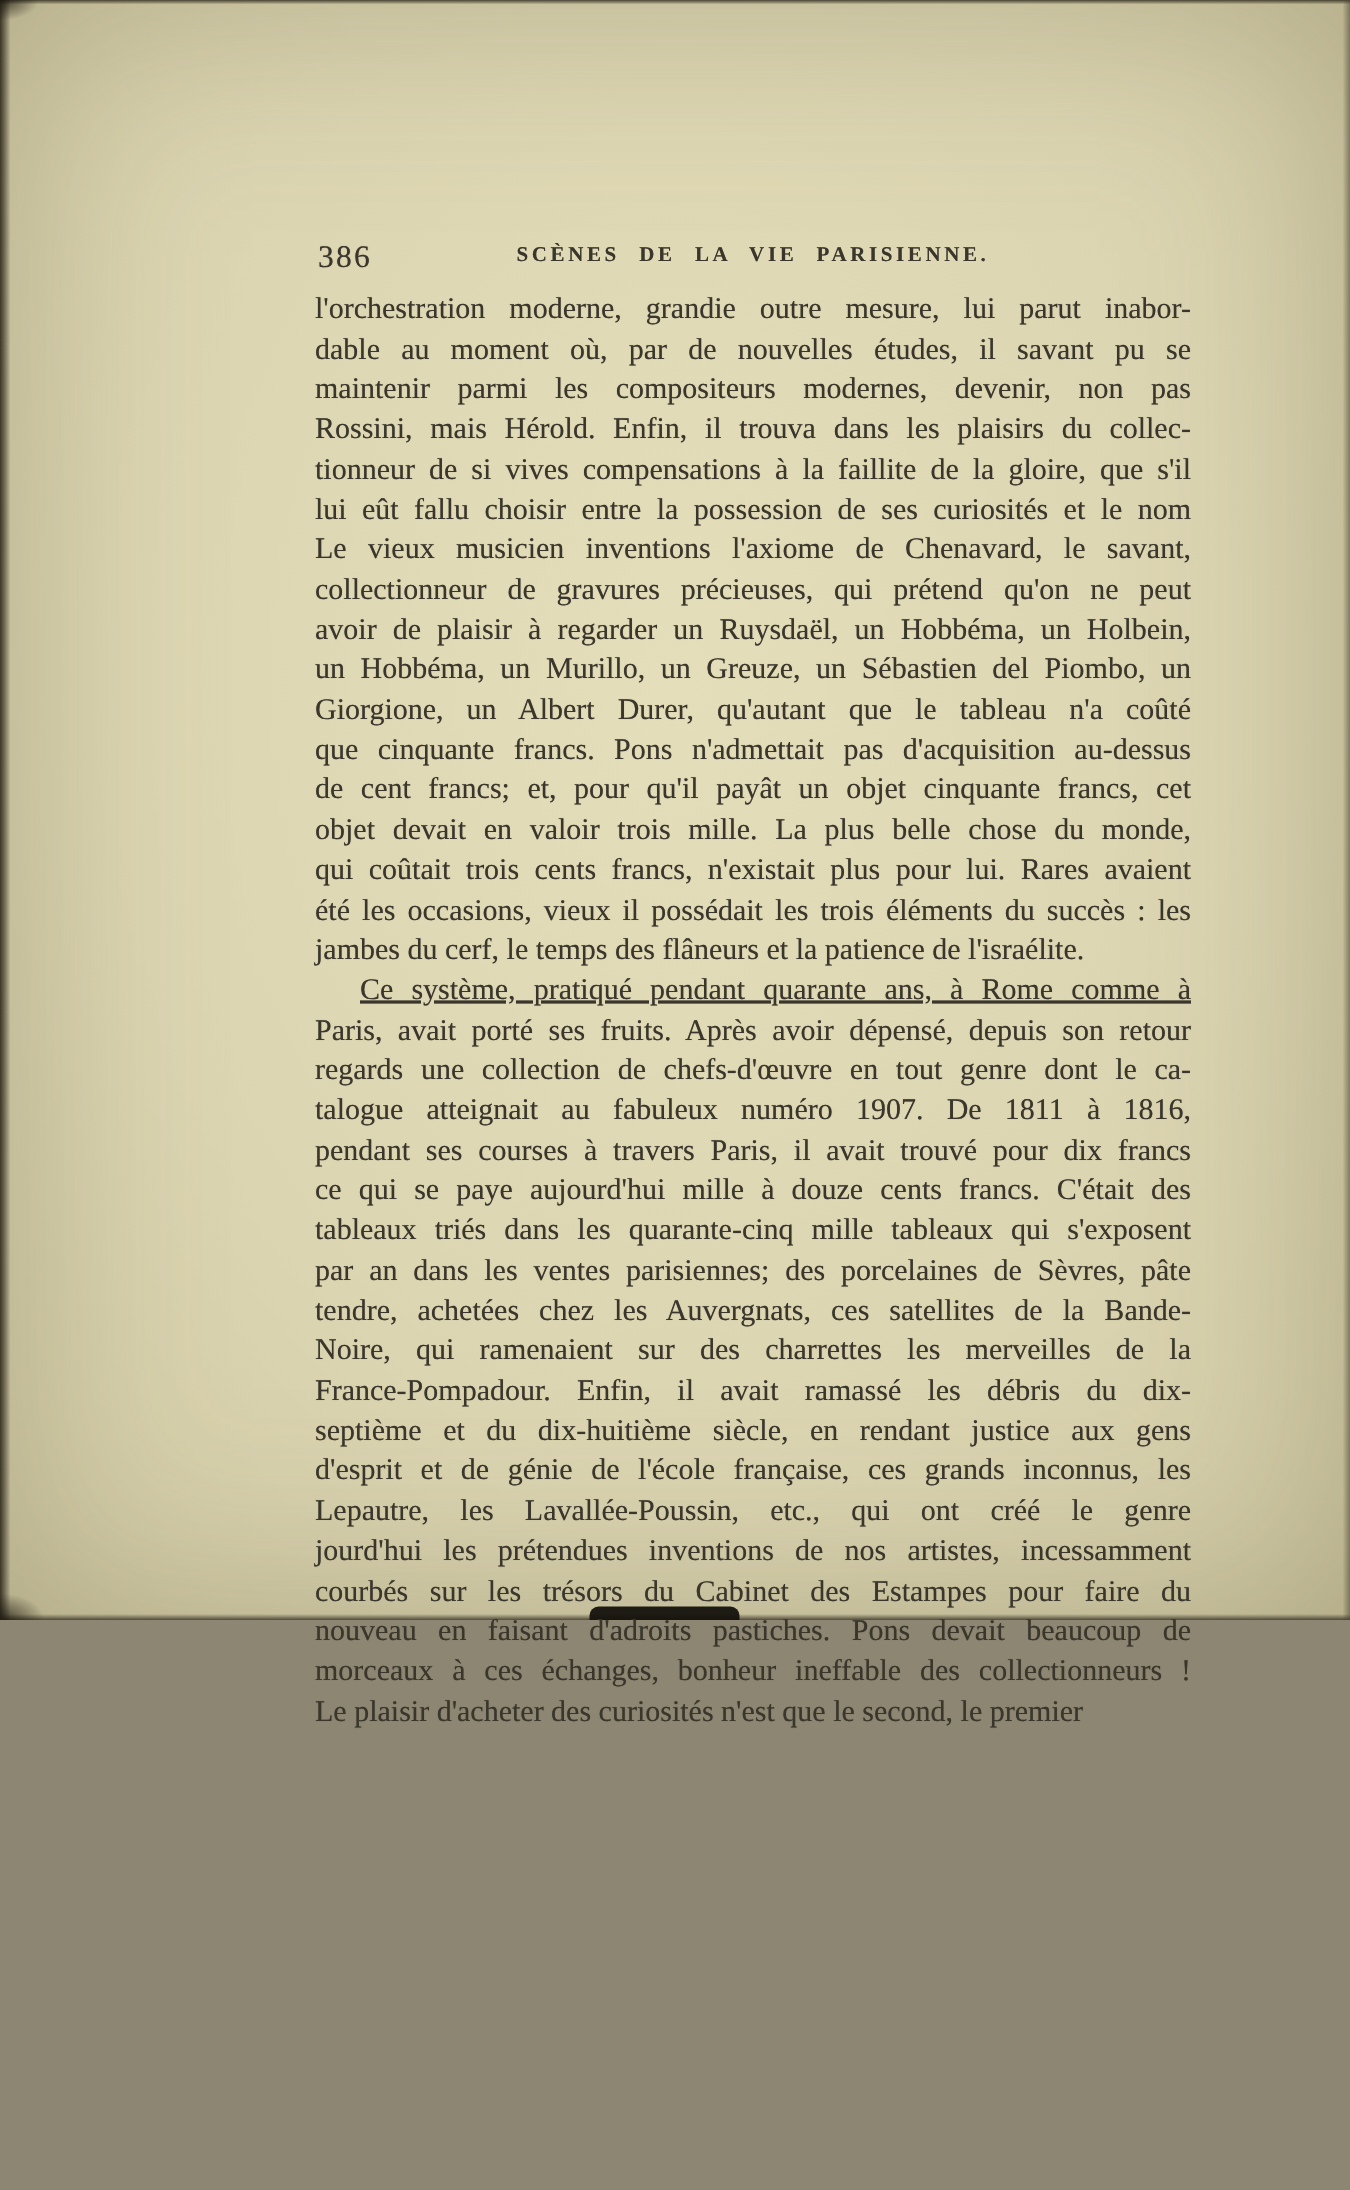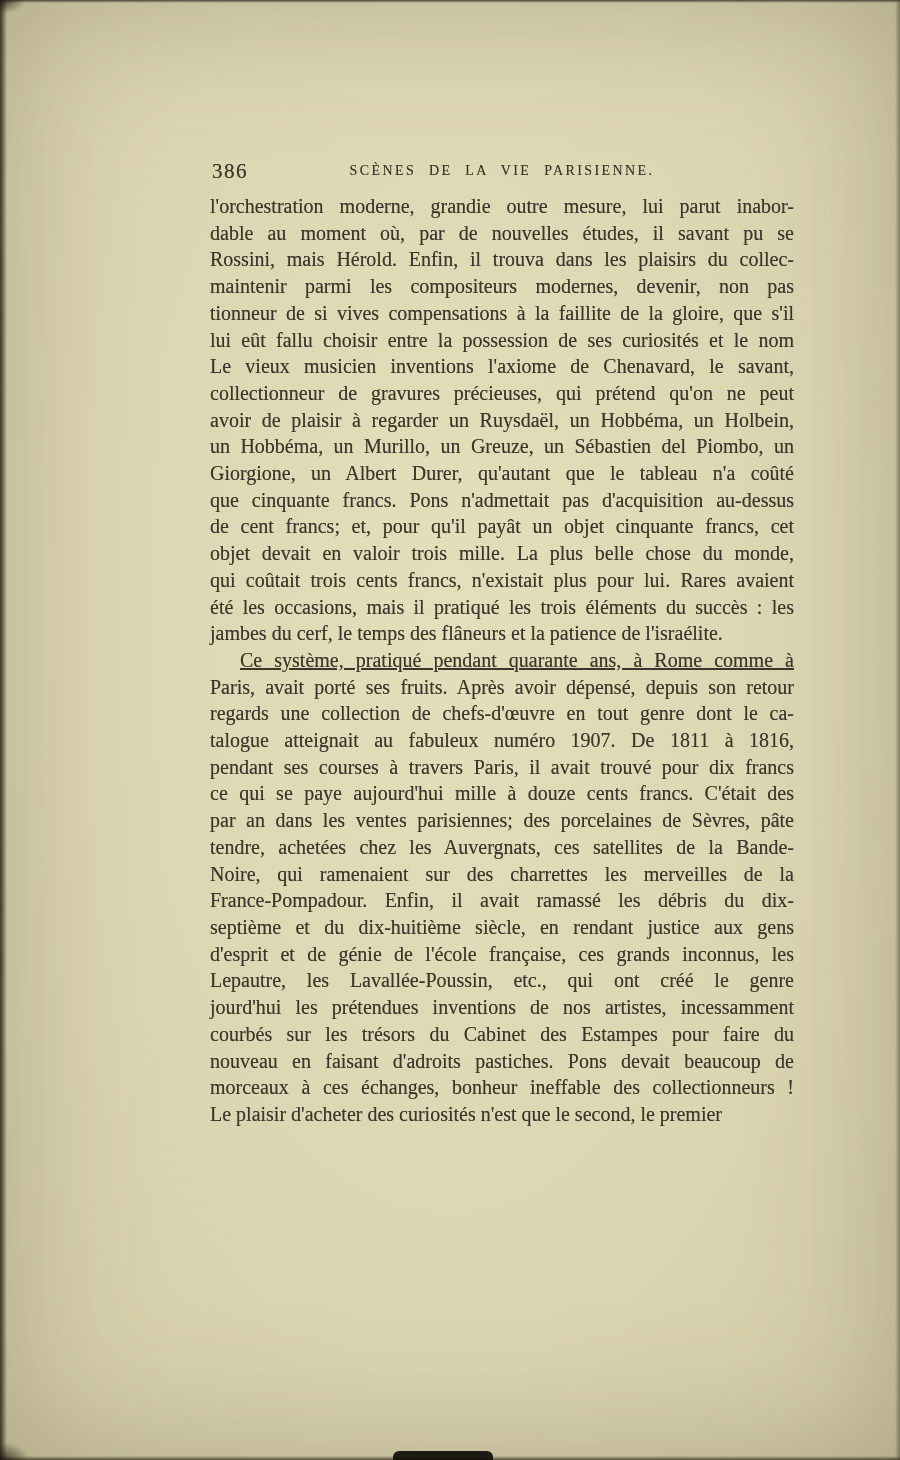--- a/index.html
+++ b/index.html
@@ -2,21 +2,21 @@
 <html style="--paper: #e5deba; --ink: #3a362c;"><head>
 <meta charset="utf-8">
 <style>
   html, body { margin: 0; padding: 0; }
   body {
     width: 900px; height: 1460px; overflow: hidden;
     background: #8d8672;
     font-family: "Liberation Serif", serif;
   }
   .scan {
-    position: relative; width: 900px; height: 1460px;
+    position: relative; width: 900px; height: 1080px;
     background: radial-gradient(ellipse at 50% 42%, var(--paper) 0%, #dcd5b2 58%, #d0c9a4 100%);
     box-shadow: inset 0 0 140px rgba(110, 100, 70, .35);
   }
   
   .edge { position: absolute; pointer-events: none; }
   .edge-left {
     left: 0; top: 0; width: 7px; height: 100%;
     background: linear-gradient(to right, #2c2819 0, #6b6450 45%, rgba(107,100,80,0) 100%);
     opacity: .9;
   }
@@ -50,21 +50,21 @@
     position: absolute; left: 210px; top: 160px; width: 584px; height: 26px;
     color: var(--ink);
   }
   .page-number {
     position: absolute; left: 2px; top: -1px;
     font-size: 21px; letter-spacing: 1.5px;
     text-shadow: 0 0 .5px rgba(58,54,44,.65);
   }
   .running-title {
     display: block; text-align: center;
-    font-size: 14px; font-weight: normal;
+    font-size: 14px; font-weight: bold;
     letter-spacing: 2.4px; word-spacing: 7px;
     padding-top: 3px;
     text-shadow: 0 0 .4px rgba(58,54,44,.5);
   }
 
   
   .text-block {
     position: absolute; left: 210px; top: 193px; width: 584px;
     font-size: 20px; line-height: 26.7px;
     color: var(--ink);
@@ -88,43 +88,44 @@
 
   <div class="header-row">
     <span class="page-number">386</span>
     <span class="running-title">SCÈNES DE LA VIE PARISIENNE.</span>
   </div>
 
   <div class="text-block">
       <div class="paragraph">
         <div class="line just">l'orchestration moderne, grandie outre mesure, lui parut inabor-</div>
         <div class="line just">dable au moment où, par de nouvelles études, il savant pu se</div>
+        <div class="line just">maintenir parmi les compositeurs modernes, devenir, non pas</div>
         <div class="line just">Rossini, mais Hérold. Enfin, il trouva dans les plaisirs du collec-</div>
-        <div class="line just">maintenir parmi les compositeurs modernes, devenir, non pas</div>
         <div class="line just">tionneur de si vives compensations à la faillite de la gloire, que s'il</div>
         <div class="line just">lui eût fallu choisir entre la possession de ses curiosités et le nom</div>
         <div class="line just">Le vieux musicien inventions l'axiome de Chenavard, le savant,</div>
         <div class="line just">collectionneur de gravures précieuses, qui prétend qu'on ne peut</div>
         <div class="line just">avoir de plaisir à regarder un Ruysdaël, un Hobbéma, un Holbein,</div>
         <div class="line just">un Hobbéma, un Murillo, un Greuze, un Sébastien del Piombo, un</div>
         <div class="line just">Giorgione, un Albert Durer, qu'autant que le tableau n'a coûté</div>
         <div class="line just">que cinquante francs. Pons n'admettait pas d'acquisition au-dessus</div>
         <div class="line just">de cent francs; et, pour qu'il payât un objet cinquante francs, cet</div>
         <div class="line just">objet devait en valoir trois mille. La plus belle chose du monde,</div>
         <div class="line just">qui coûtait trois cents francs, n'existait plus pour lui. Rares avaient</div>
-        <div class="line just">été les occasions, mais il pratiqué les trois éléments du succès : les</div>
+        <div class="line just">été les occasions, vieux il possédait les trois éléments du succès : les</div>
         <div class="line">jambes du cerf, le temps des flâneurs et la patience de l'israélite.</div>
       </div>
       <div class="paragraph">
         <div class="line just indent">Ce système, pratiqué pendant quarante ans, à Rome comme à</div>
         <div class="line just">Paris, avait porté ses fruits. Après avoir dépensé, depuis son retour</div>
         <div class="line just">regards une collection de chefs-d'œuvre en tout genre dont le ca-</div>
         <div class="line just">talogue atteignait au fabuleux numéro 1907. De 1811 à 1816,</div>
         <div class="line just">pendant ses courses à travers Paris, il avait trouvé pour dix francs</div>
         <div class="line just">ce qui se paye aujourd'hui mille à douze cents francs. C'était des</div>
+        <div class="line just">tableaux triés dans les quarante-cinq mille tableaux qui s'exposent</div>
         <div class="line just">par an dans les ventes parisiennes; des porcelaines de Sèvres, pâte</div>
         <div class="line just">tendre, achetées chez les Auvergnats, ces satellites de la Bande-</div>
         <div class="line just">Noire, qui ramenaient sur des charrettes les merveilles de la</div>
         <div class="line just">France-Pompadour. Enfin, il avait ramassé les débris du dix-</div>
         <div class="line just">septième et du dix-huitième siècle, en rendant justice aux gens</div>
         <div class="line just">d'esprit et de génie de l'école française, ces grands inconnus, les</div>
         <div class="line just">Lepautre, les Lavallée-Poussin, etc., qui ont créé le genre</div>
         <div class="line just">jourd'hui les prétendues inventions de nos artistes, incessamment</div>
         <div class="line just">courbés sur les trésors du Cabinet des Estampes pour faire du</div>
         <div class="line just">nouveau en faisant d'adroits pastiches. Pons devait beaucoup de</div>

